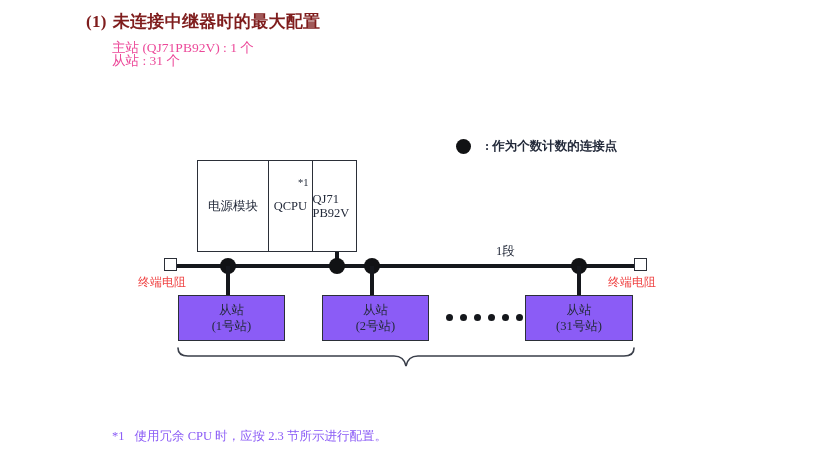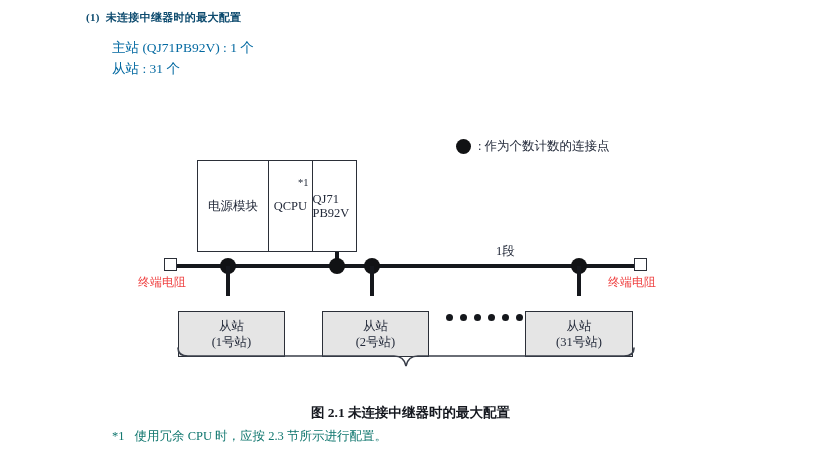--- a/index.html
+++ b/index.html
@@ -9,37 +9,37 @@
     font-family:"Liberation Serif","DejaVu Serif",serif;
     color:#1f2330;
     position:relative;
     overflow:hidden;
   }
   .page{position:absolute;left:0;top:0;width:821px;height:457px;}
 
   
   .sec-title{
     position:absolute;left:86px;top:10px;
-    font-size:11px;font-weight:bold;letter-spacing:.3px;
-    color:#0c4a6e;white-space:nowrap;
+    font-size:17px;font-weight:bold;letter-spacing:.3px;
+    color:#7f1d1d;white-space:nowrap;
   }
   .sec-title .num{margin-right:6px;}
   .sub-line{
     position:absolute;left:112px;
-    font-size:13.5px;color:#0369a1;white-space:nowrap;
+    font-size:13.5px;color:#ec4899;white-space:nowrap;
   }
   .sub-1{top:39px;}
-  .sub-2{top:60px;}
+  .sub-2{top:52px;}
 
   
   .legend{position:absolute;left:456px;top:138px;display:flex;align-items:center;}
   .legend-dot{
     width:15px;height:15px;border-radius:50%;background:#111214;display:inline-block;
   }
-  .legend-text{margin-left:7px;font-size:12.5px;color:#232a3a;white-space:nowrap;}
+  .legend-text{margin-left:14px;font-size:12.5px;color:#232a3a;white-space:nowrap;font-weight:bold;}
 
   
   .rack-label{
     position:absolute;left:199px;top:138px;
     font-size:12.5px;color:#232a3a;white-space:nowrap;
   }
   .rack{
     position:absolute;left:197px;top:160px;width:160px;height:92px;
     border:1.3px solid #2b2f38;background:#fff;
     display:flex;box-sizing:border-box;
@@ -86,22 +86,22 @@
   .drop{
     position:absolute;width:4px;background:#15171c;
   }
   .drop-master{left:335px;top:252px;height:14px;}
   .drop-s1{left:226px;top:266px;height:30px;}
   .drop-s2{left:370px;top:266px;height:30px;}
   .drop-s3{left:577px;top:266px;height:30px;}
 
   
   .slave{
-    position:absolute;top:311px;height:46px;
-    border:1.3px solid #2b2f38;background:#e5e5e5;box-sizing:border-box;
+    position:absolute;top:295px;height:46px;
+    border:1.3px solid #2b2f38;background:#8b5cf6;box-sizing:border-box;
     display:flex;flex-direction:column;align-items:center;justify-content:center;
     font-size:12.5px;color:#232a3a;line-height:1.3;
   }
   .slave-1{left:178px;width:107px;}
   .slave-2{left:322px;width:107px;}
   .slave-3{left:525px;width:108px;}
 
   .ellipsis{
     position:absolute;left:446px;top:314px;
     display:flex;gap:7px;align-items:center;
@@ -115,21 +115,21 @@
     font-size:12.5px;color:#232a3a;
   }
 
   
   .fig-caption{
     position:absolute;left:0;top:404px;width:821px;text-align:center;
     font-size:13.5px;font-weight:bold;color:#15181f;
   }
   .footnote{
     position:absolute;left:112px;top:428px;
-    font-size:12.5px;color:#0f766e;white-space:nowrap;
+    font-size:12.5px;color:#8b5cf6;white-space:nowrap;
   }
   .footnote .fn-mark{margin-right:10px;}
 </style>
 </head>
 <body>
 
 <div class="page">
 
   <div class="sec-title">
     <span class="num">(1)</span><span>未连接中继器时的最大配置</span>
@@ -198,18 +198,17 @@
       <i></i>
       <i></i>
   </div>
 
   <div class="brace-wrap">
     <svg width="460" height="22" viewBox="0 0 460 22" preserveAspectRatio="none">
       <path d="M2,2 Q2,10 12,10 L218,10 Q228,10 230,20 Q232,10 242,10 L448,10 Q458,10 458,2" fill="none" stroke="#3a3f4a" stroke-width="1.6" stroke-linecap="round"></path>
     </svg>
   </div>
 
-  <div class="fig-caption">图 2.1  未连接中继器时的最大配置</div>
   <div class="footnote">
     <span class="fn-mark">*1</span><span>使用冗余 CPU 时，应按 2.3 节所示进行配置。</span>
   </div>
 
 </div>
 
 </body></html>

